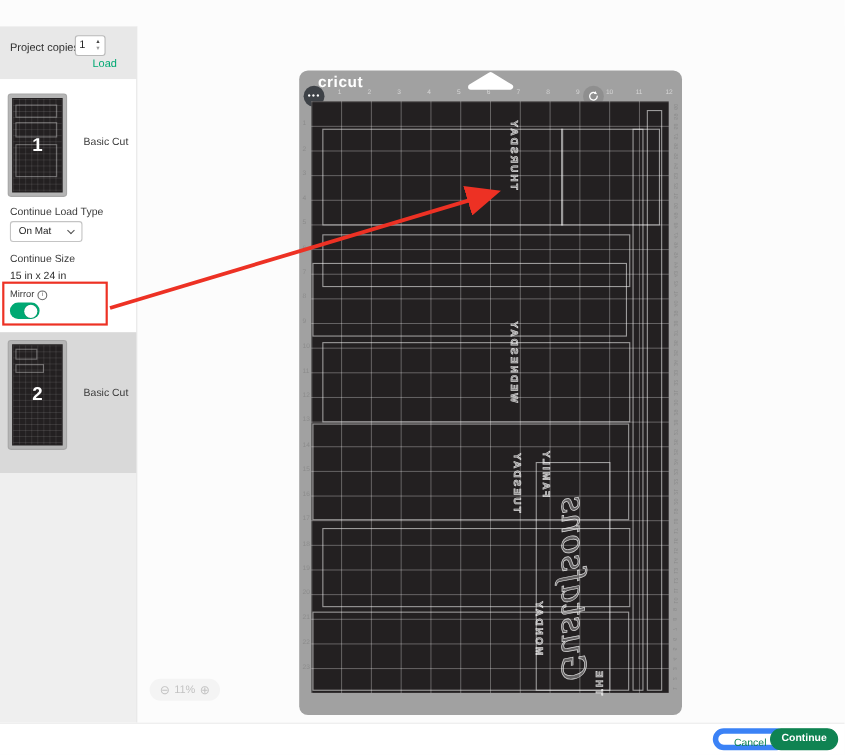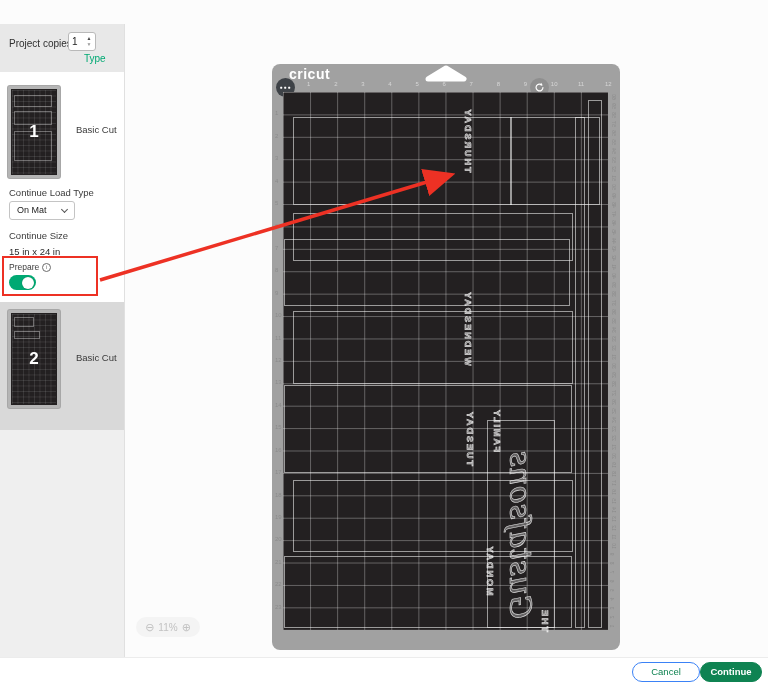--- a/index.html
+++ b/index.html
@@ -88,21 +88,21 @@
 
   .zoom-pill { position:absolute; left:136px; top:617px; width:64px; height:20px; background:#f4f4f4;
                border-radius:10px; display:flex; align-items:center; justify-content:center; gap:4px;
                color:#c2c2c2; font-size:10px; }
   .zoom-btn { cursor:pointer; font-size:11px; color:#c2c2c2; }
 
   
   .footer { position:absolute; left:0; top:657px; width:768px; height:29px; background:#fff; border-top:1px solid #ececec; }
   .btn { position:absolute; top:4px; height:20px; border-radius:10px; font-size:9.5px; line-height:18px;
          text-align:center; cursor:pointer; font-family:inherit; }
-  .btn-cancel { left:632px; width:68px; background:#fff; border:1px solid #3b82f6; color:#0f8352; }
+  .btn-cancel { left:648px; width:68px; background:#fff; border:5px solid #3b82f6; color:#0f8352; }
   .btn-continue { left:700px; width:62px; background:#0f8352; border:1px solid #0f8352; color:#fff; font-weight:bold;text-align:center; }
 
   
   .annot-box { position:absolute; left:2px; top:256px; width:96px; height:40px; border:2.5px solid #ed3124; z-index:60; pointer-events:none; }
   .annot-svg { position:absolute; left:0; top:0; z-index:60; pointer-events:none; }
 </style>
 </head>
 <body>
 
 <div id="app">
@@ -115,41 +115,41 @@
   <div class="sb-border"></div>
 
   <span class="copies-label">Project copies:</span>
   <div class="copies-box">
     <input value="1" style="">
     <div class="spinner">
       <div class="up">▲</div>
       <div class="dn">▼</div>
     </div>
   </div>
-  <span class="apply-link">Type</span>
+  <span class="apply-link">Load</span>
 
   <div class="mat-thumb" style="left:8px; top:86px; width:52px; height:92px;">
     <div class="mgrid"></div>
     <div class="mrect" style="left:3px; top:6px; width:38px; height:12px;"></div>
     <div class="mrect" style="left:3px; top:22px; width:38px; height:14px;"></div>
     <div class="mrect" style="left:3px; top:42px; width:38px; height:30px;"></div>
     <div class="mnum">1</div>
   </div>
   <span class="thumb-label" style="left:76px; top:124px;">Basic Cut</span>
 
   <span class="fld-label" style="top:187px;">Continue Load Type</span>
   <div class="dropdown">
     <span>On Mat</span>
     <span class="caret"></span>
   </div>
   <span class="fld-label" style="top:230px;">Continue Size</span>
   <span class="size-value">15 in x 24 in</span>
 
   <div class="mirror-row">
-    <span>Prepare</span><span class="info-icon">i</span>
+    <span>Mirror</span><span class="info-icon">i</span>
   </div>
   <div class="toggle on" id="mirror-toggle">
       <div class="knob"></div>
     </div>
 
   <div class="mat-thumb" style="left:8px; top:310px; width:52px; height:98px;">
     <div class="mgrid"></div>
     <div class="mrect" style="left:3px; top:4px; width:20px; height:10px;"></div>
     <div class="mrect" style="left:3px; top:18px; width:26px; height:8px;"></div>
     <div class="mnum">2</div>

